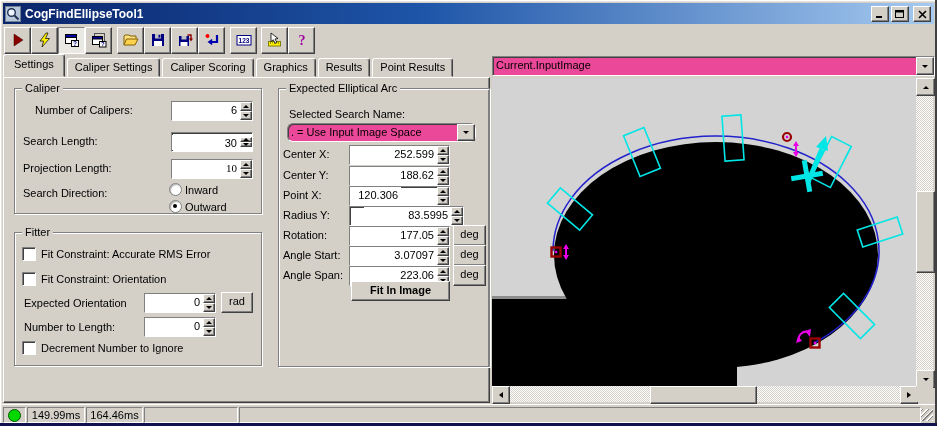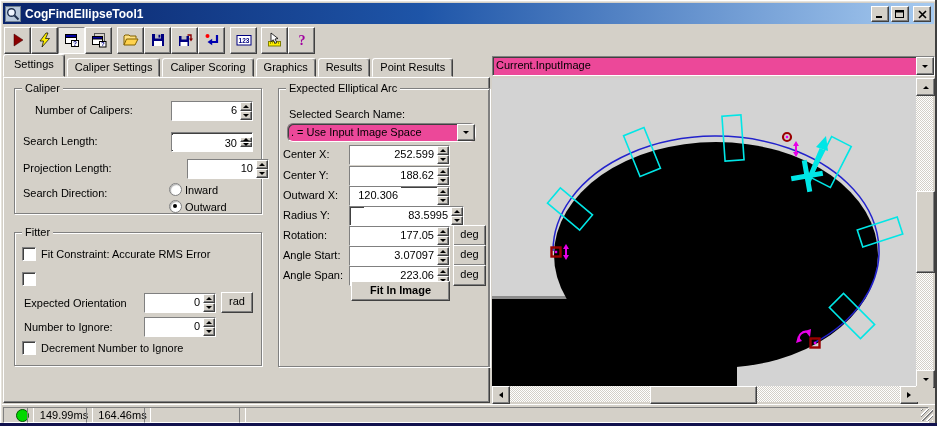--- a/index.html
+++ b/index.html
@@ -59,21 +59,21 @@
   #image-svg{position:absolute;left:0;top:0;display:block;}
   .vsb{position:absolute;left:424px;top:0;width:17px;height:308px;background:#d4d0c8;}
   .hsb{position:absolute;left:0;top:308px;width:424px;height:16px;background:#d4d0c8;}
   .sb-track{position:absolute;background:#e6e3dc;background-image:repeating-conic-gradient(#ffffff 0% 25%, #d4d0c8 0% 50%);background-size:2px 2px;}
   .sb-btn{position:absolute;display:flex;align-items:center;justify-content:center;}
   .sb-thumb{position:absolute;}
   .sb-corner{position:absolute;left:424px;top:308px;width:17px;height:16px;background:#d4d0c8;}
 
   
   .statusbar{position:absolute;left:2px;top:404px;width:933px;height:19px;border-top:1px solid #ffffff;}
-  .sb-panel{position:absolute;top:2px;height:14px;border:1px solid;border-color:#808080 #ffffff #ffffff #808080;line-height:14px;text-align:center;padding-left:8px;}
+  .sb-panel{position:absolute;top:2px;height:14px;border:1px solid;border-color:#808080 #ffffff #ffffff #808080;line-height:14px;text-align:center;}
   .run-dot{width:11px;height:11px;border-radius:50%;background:#00d800;border:1px solid #005700;margin:0.5px auto;}
   .grip{position:absolute;right:2px;bottom:3px;width:12px;height:12px;
     background:repeating-linear-gradient(135deg,#ffffff 0 1px,#808080 1px 2px,#d4d0c8 2px 4px);}
 </style>
 </head>
 <body>
 
 <div class="window">
 
   <div class="titlebar">
@@ -211,21 +211,21 @@
       <div class="spin">
           <div class="spin-b">
             <i class="t-up"></i>
           </div>
           <div class="spin-b">
             <i class="t-down"></i>
           </div>
         </div>
     </div>
     <span class="lbl" style="left:8px;top:73px;">Projection Length:</span>
-    <div class="field" style="left:172px;top:70px;width:80px;height:18px;">
+    <div class="field" style="left:156px;top:70px;width:80px;height:18px;font-family:Liberation Serif, serif;">
       <div class="val">10</div>
       <div class="spin">
           <div class="spin-b">
             <i class="t-up"></i>
           </div>
           <div class="spin-b">
             <i class="t-down"></i>
           </div>
         </div>
     </div>
@@ -234,34 +234,35 @@
     <span class="lbl" style="left:170px;top:95px;">Inward</span>
     <div class="radio checked" style="left:154px;top:111px;"></div>
     <span class="lbl" style="left:170px;top:112px;">Outward</span>
   </div>
 
   <div class="group" style="left:14px;top:232px;width:246px;height:132px;">
     <span class="group-title">Fitter</span>
     <div class="checkbox" style="left:7px;top:14px;"></div>
     <span class="lbl" style="left:26px;top:15px;">Fit Constraint: Accurate RMS Error</span>
     <div class="checkbox" style="left:7px;top:39px;"></div>
+    <span class="lbl" style="left:26px;top:40px;">Fit Constraint: Orientation</span>
     <span class="lbl" style="left:9px;top:64px;">Expected Orientation</span>
     <div class="field" style="left:129px;top:60px;width:70px;height:18px;">
       <div class="val">0</div>
       <div class="spin">
           <div class="spin-b">
             <i class="t-up"></i>
           </div>
           <div class="spin-b">
             <i class="t-down"></i>
           </div>
         </div>
     </div>
     <div class="btn raised" style="left:206px;top:59px;width:30px;height:19px;line-height:17px;">rad</div>
-    <span class="lbl" style="left:9px;top:88px;">Number to Ignore:</span>
+    <span class="lbl" style="left:9px;top:88px;">Number to Length:</span>
     <div class="field" style="left:129px;top:84px;width:70px;height:18px;">
       <div class="val">0</div>
       <div class="spin">
           <div class="spin-b">
             <i class="t-up"></i>
           </div>
           <div class="spin-b">
             <i class="t-down"></i>
           </div>
         </div>
@@ -297,21 +298,21 @@
       <div class="val">188.62</div>
       <div class="spin">
           <div class="spin-b">
             <i class="t-up"></i>
           </div>
           <div class="spin-b">
             <i class="t-down"></i>
           </div>
         </div>
     </div>
-    <span class="lbl" style="left:4px;top:100px;">Outward X:</span>
+    <span class="lbl" style="left:4px;top:100px;">Point X:</span>
     <div class="field" style="left:70px;top:97px;width:99px;height:18px;gap:36px;">
       <div class="val">120.306</div>
       <div class="spin">
           <div class="spin-b">
             <i class="t-up"></i>
           </div>
           <div class="spin-b">
             <i class="t-down"></i>
           </div>
         </div>

